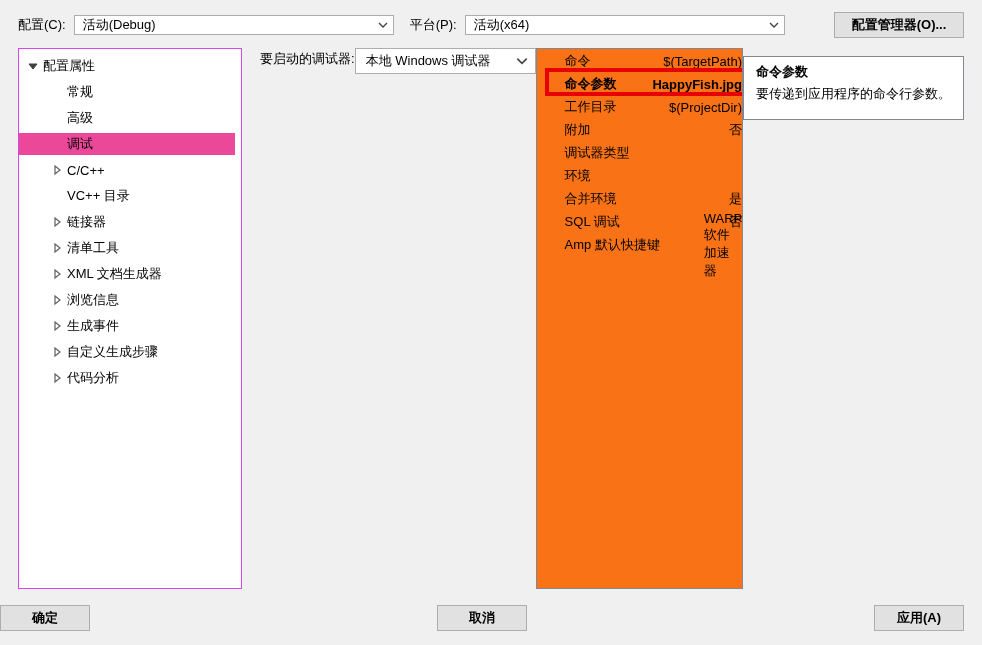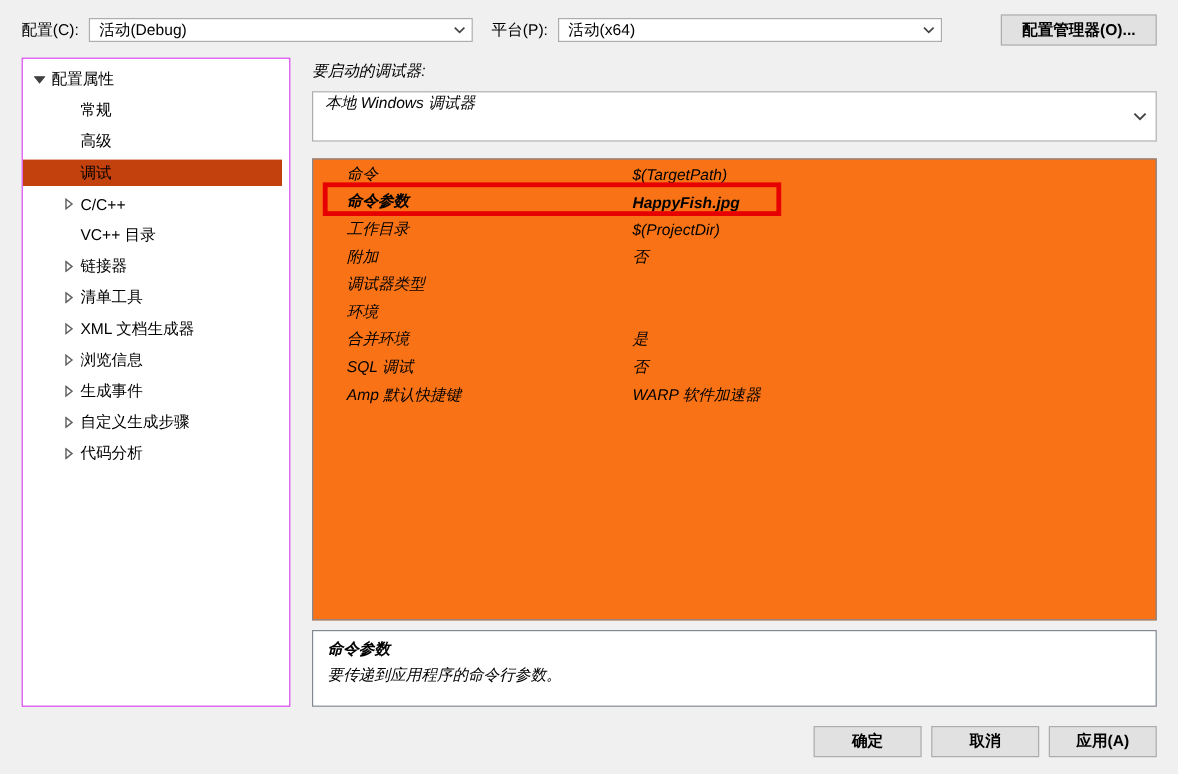--- a/index.html
+++ b/index.html
@@ -92,40 +92,39 @@
   }
   .tree .indent0 { padding-left: 6px; }
   .tree .indent1 { padding-left: 30px; }
   .tree .glyph {
     display: inline-flex;
     width: 16px;
     justify-content: center;
     margin-right: 2px;
   }
   .tree .sel {
-    background: #c2410c;
+    background: #ec4899;
   }
   .tree .sel .label { }
   
   .right-col {
     flex: 1;
     display: flex;
-    flex-direction: column;
+    flex-direction: row;
     min-width: 0;
-    font-style: italic;
   }
   .launch-label { margin: 2px 0 8px 0; }
   .debugger-combo {
     position: relative;
     background: #fff;
     border: 1px solid #adadad;
-    height: 42px;
-    display: flex;
-    align-items: flex-start;
-    padding: 0 28px 0 10px;
+    height: 26px;
+    display: flex;
+    align-items: center;
+    padding: 0 44px 0 10px;
     margin-bottom: 14px;
   }
   .debugger-combo .chev {
     position: absolute;
     right: 6px;
     top: 50%;
     transform: translateY(-50%);
   }
 
   .prop-grid {
@@ -159,21 +158,21 @@
     margin-top: 8px;
     background: #fff;
     border: 1px solid #828790;
     height: 64px;
     padding: 6px 12px;
   }
   .desc-panel .title { font-weight: bold; margin-bottom: 4px; }
 
   .button-bar {
     display: flex;
-    justify-content: flex-end;
+    justify-content: space-between;
     gap: 8px;
     padding: 12px 18px 14px 0;
   }
   .button-bar .btn { width: 90px; }
 
   svg.chev path { stroke: #444; stroke-width: 1.4; fill: none; }
   svg.tri-open path { fill: #404040; stroke:#404040; }
   svg.tri-closed path { fill: none; stroke: #606060; stroke-width:1.2; }
 </style>
 </head>

